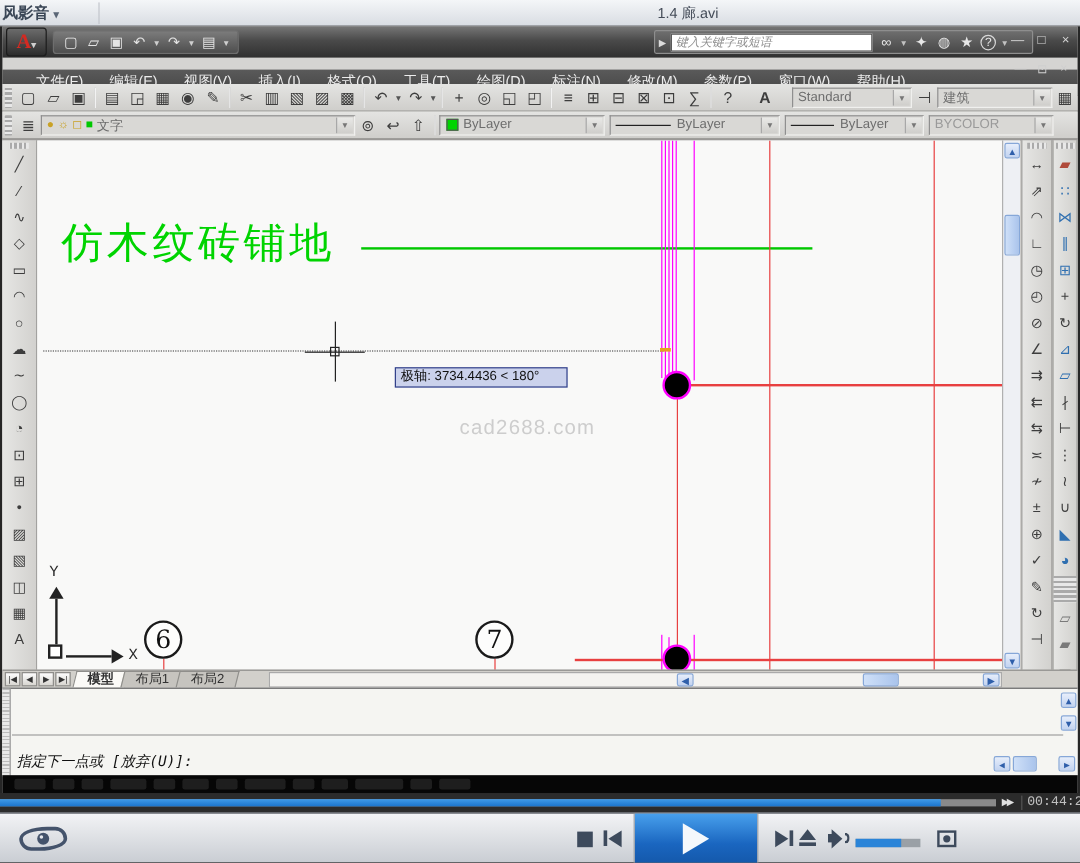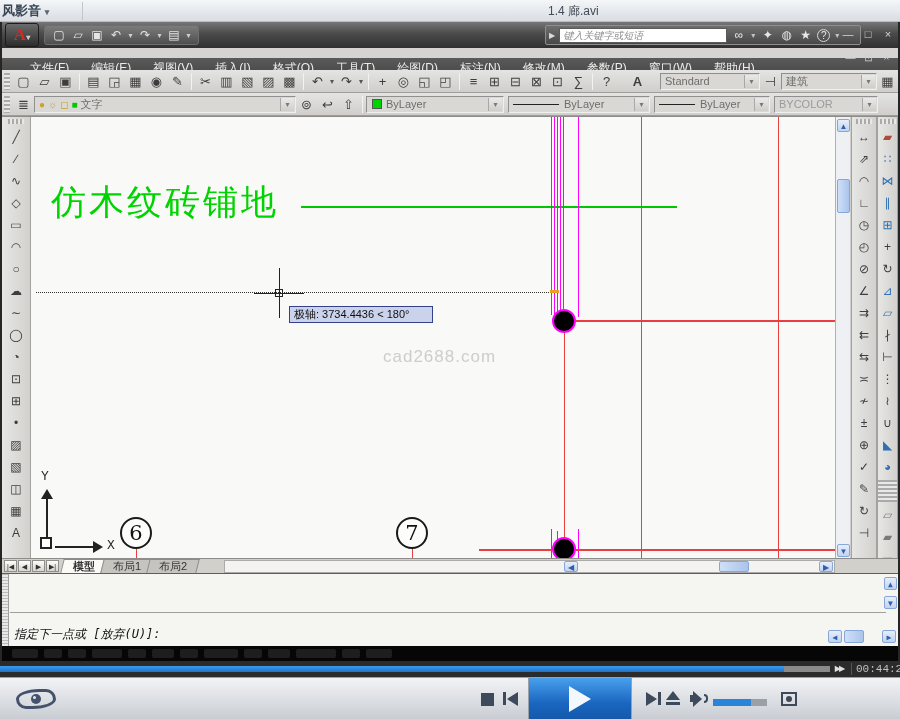--- a/index.html
+++ b/index.html
@@ -83,21 +83,21 @@
   .drawtb{left:0;width:29px;}
   .dimtb{left:849px;width:26px;border-left:1px solid #a3a2a0;}
   .dimtb .tbi{height:22px;}
   .modtb{left:875px;width:21px;border-left:1px solid #a3a2a0;}
 
   #canvas{position:absolute;left:29px;top:0;width:804px;height:442px;background:#f9f9f8;overflow:hidden;}
   .ent{position:absolute;}
   .ann{color:#00d400;font-size:35px;font-family:"DejaVu Serif","Liberation Serif",serif;letter-spacing:3px;white-space:nowrap;}
   .donut{width:24px;height:24px;border-radius:50%;background:#000;border:2px solid #ff00ff;}
   .tooltipbox{width:144px;height:17px;background:#cbd2ec;border:1px solid #33418a;color:#111;
-              font-size:11px;line-height:15px;padding-left:4px;white-space:nowrap;}
+              font-size:11px;line-height:15px;padding-left:4px;white-space:nowrap;margin-left:40px;}
   .wmark{color:#cdcdcd;font-size:17px;letter-spacing:1px;}
   .bubble{width:32px;height:32px;border:2px solid #1a1a1a;border-radius:50%;text-align:center;line-height:29px;
           font-family:"DejaVu Serif","Liberation Serif",serif;font-size:21px;color:#111;background:rgba(255,255,255,.6);}
   .ucslab{font-size:13px;color:#2a2a2a;font-family:"Liberation Mono",monospace;}
 
   
   .sbtn{background:linear-gradient(#e7eefb,#c2d3f0);border:1px solid #86a7d8;border-radius:2px;
         color:#2f5faa;text-align:center;font-size:8px;}
   .sthumb{background:linear-gradient(90deg,#cfe0f8,#aac4ec);border:1px solid #86a7d8;border-radius:2px;}
   .vscroll{position:absolute;left:833px;top:0;width:15px;height:442px;background:#eef0f4;border-left:1px solid #b0b0b0;}

